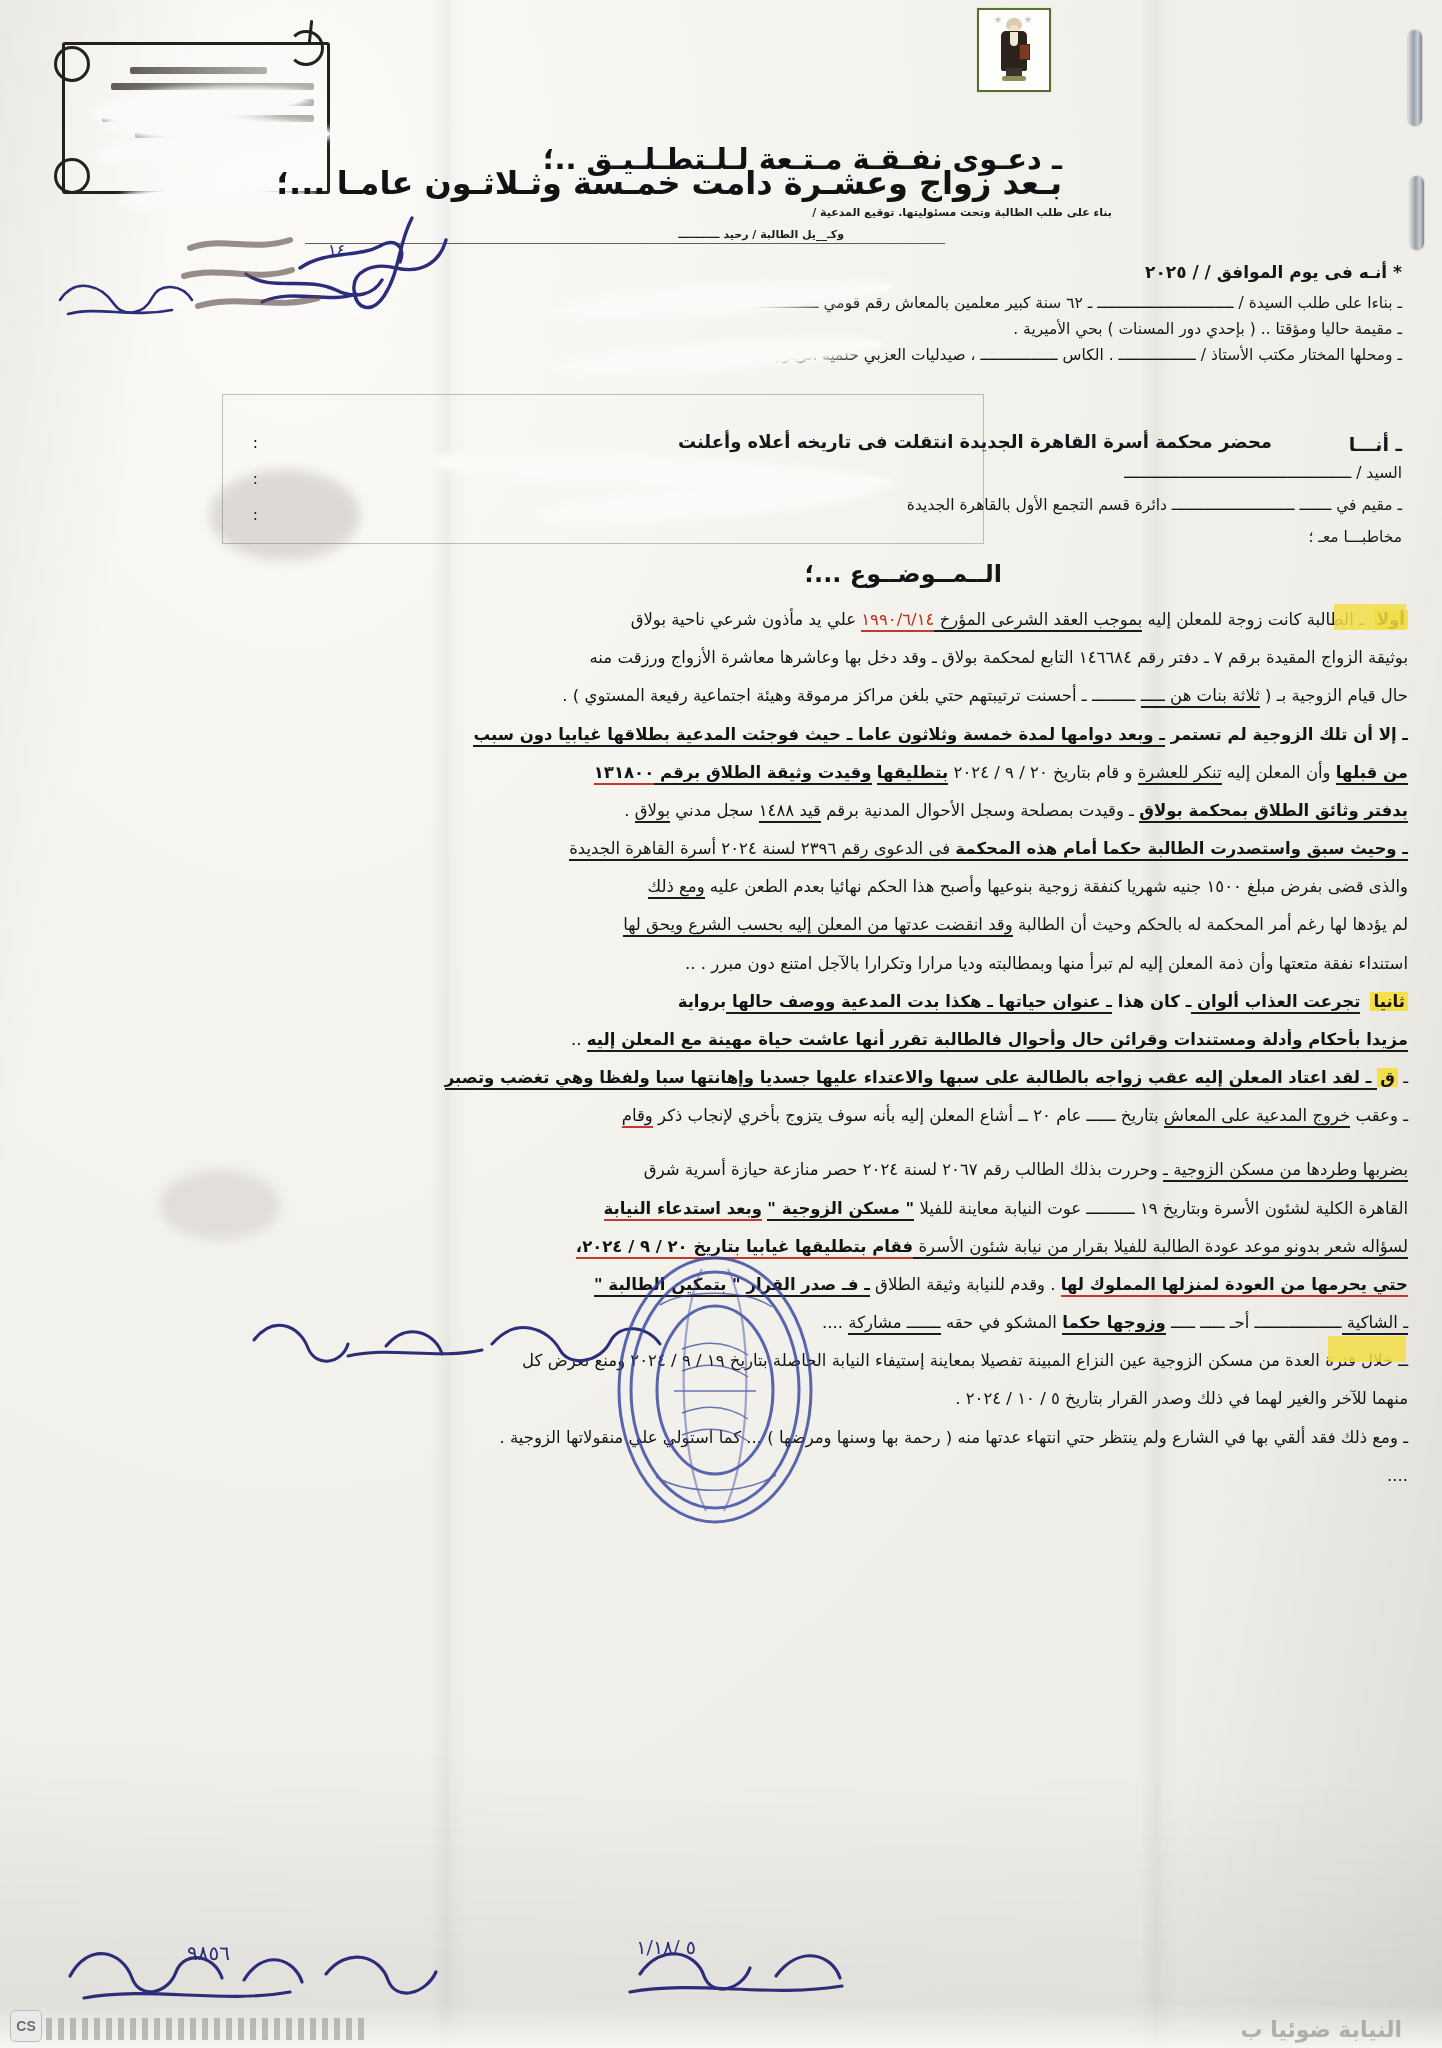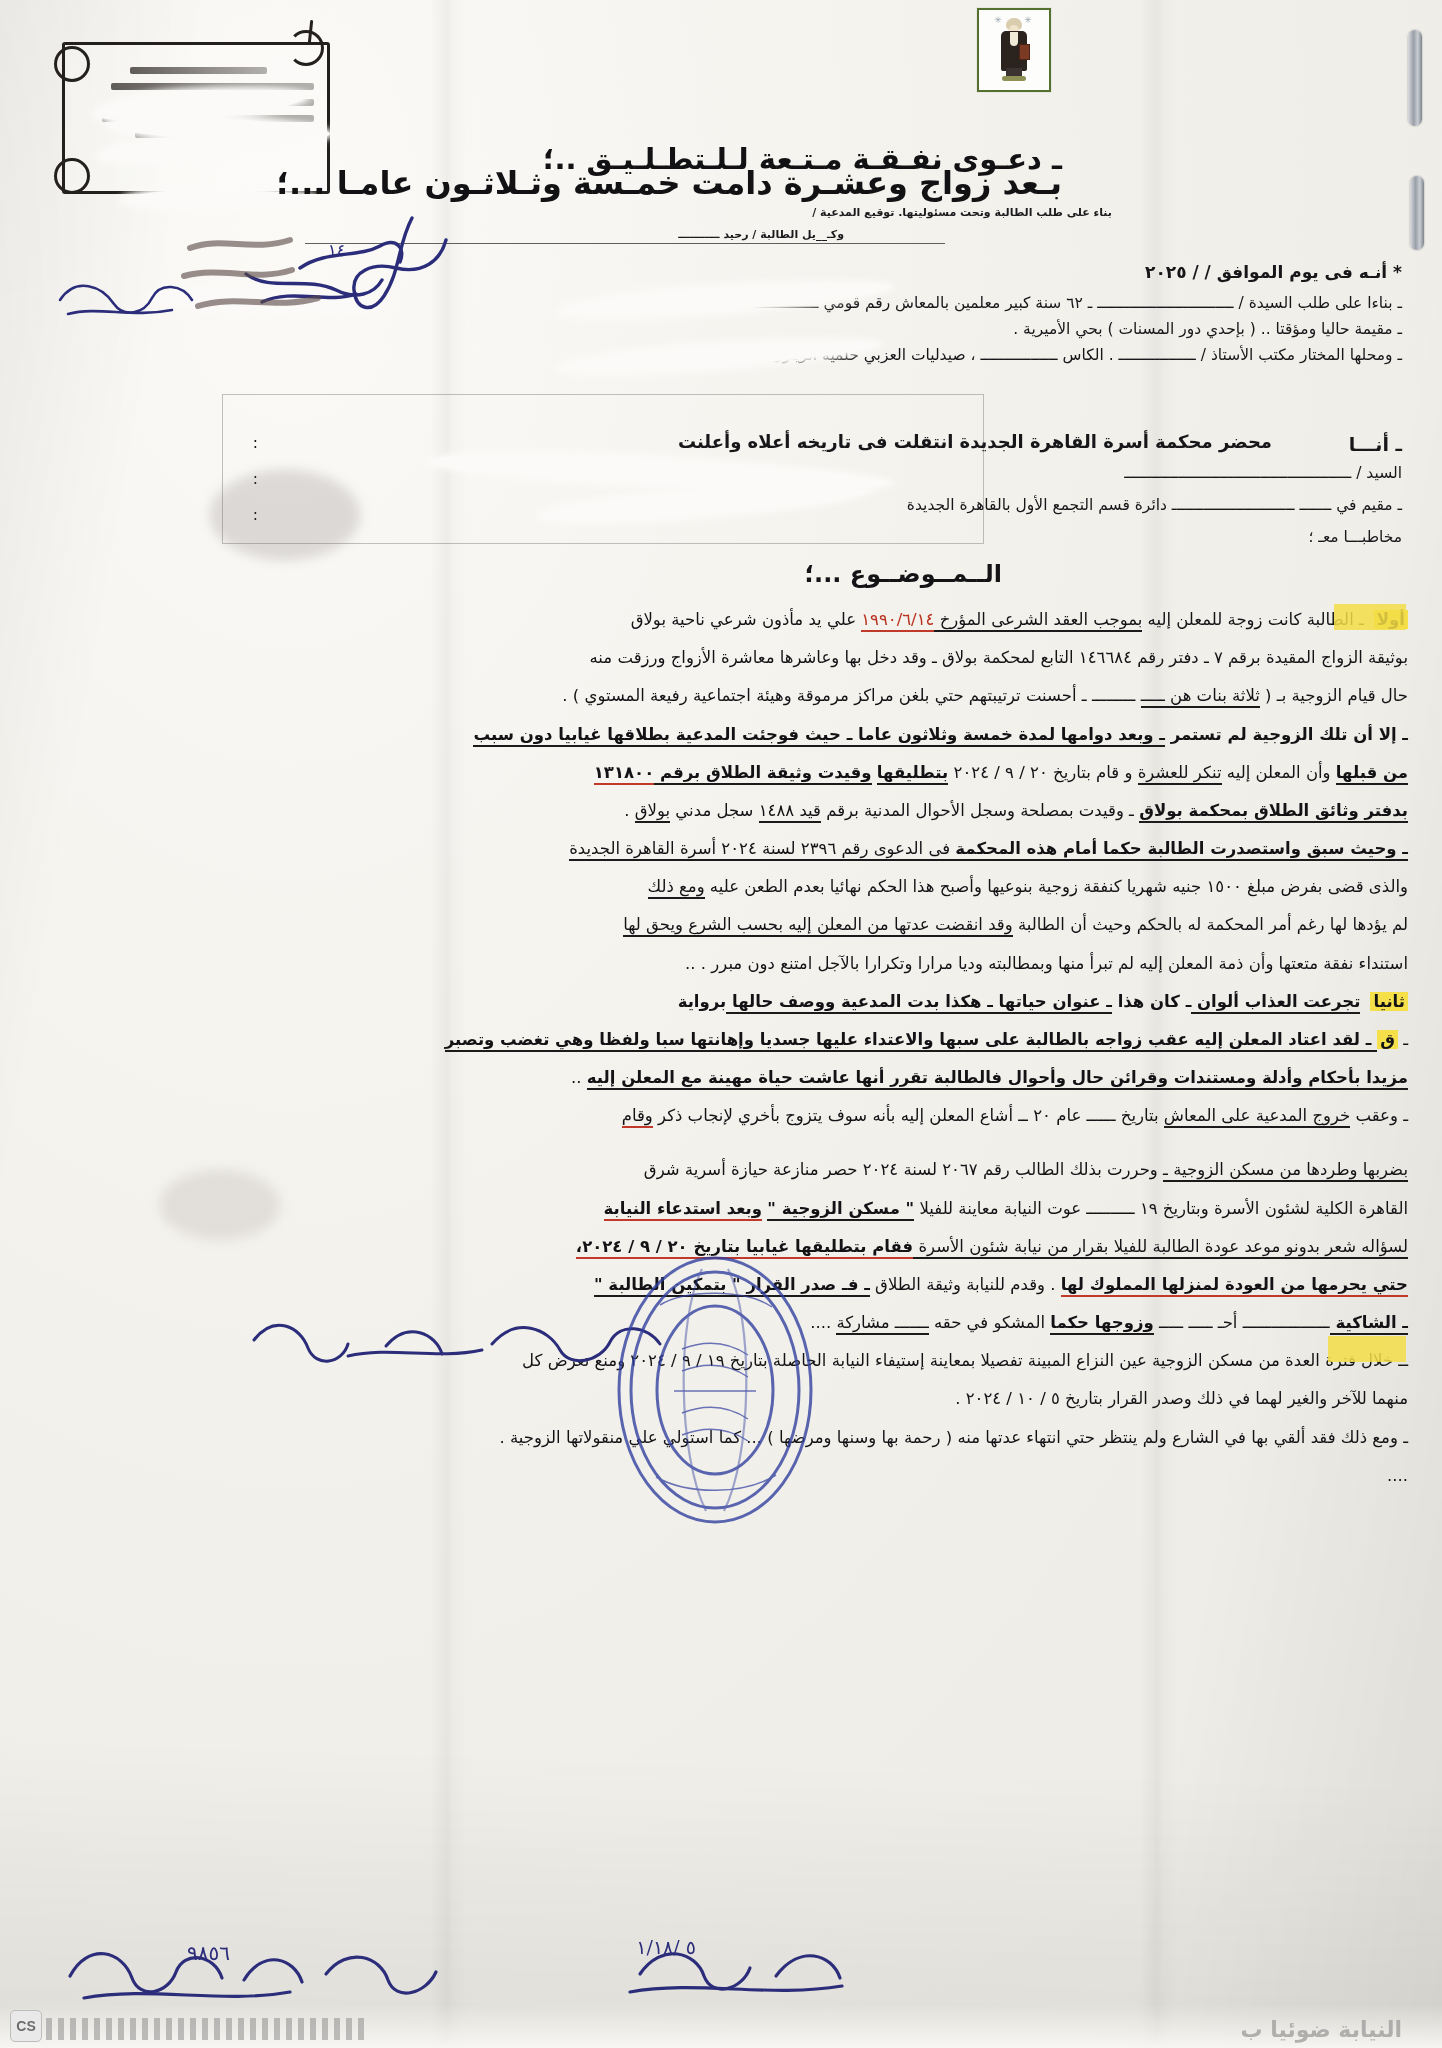--- a/index.html
+++ b/index.html
@@ -265,28 +265,28 @@
       <div class="ar body-par" style="position: relative; margin-bottom: 6px;"><span>بوثيقة الزواج المقيدة برقم ٧ ـ دفتر رقم ١٤٦٦٨٤ التابع لمحكمة بولاق  ـ وقد دخل بها وعاشرها معاشرة الأزواج ورزقت منه</span></div>
       <div class="ar body-par" style="position: relative; margin-bottom: 6px;"><span>حال قيام الزوجية بـ ( </span><span class="u-blk">ثلاثة بنات هن ـــــ</span><span> ـــــــــ ـ أحسنت ترتيبتهم حتي بلغن مراكز مرموقة وهيئة اجتماعية رفيعة المستوي   )  .</span></div>
       <div class="ar body-par" style="position: relative; margin-bottom: 6px;"><span style="font-weight: 700;">ـ إلا أن تلك الزوجية لم تستمر </span><span class="u-blk" style="font-weight: 700;">ـ وبعد دوامها لمدة  خمسة وثلاثون عاما ـ حيث فوجئت المدعية بطلاقها غيابيا  دون سبب</span></div>
       <div class="ar body-par" style="position: relative; margin-bottom: 6px;"><span class="u-dbl" style="font-weight: 700;">من قبلها</span><span> وأن المعلن إليه </span><span class="u-blk">تنكر للعشرة</span><span> و  قام  بتاريخ ٢٠ / ٩ / ٢٠٢٤ </span><span class="u-blk" style="font-weight: 700;">بتطليقها</span><span> </span><span class="u-blk" style="font-weight: 700;">وقيدت وثيقة الطلاق برقم </span><span class="u-red" style="font-weight: 700;">١٣١٨٠٠</span></div>
       <div class="ar body-par" style="position: relative; margin-bottom: 6px;"><span class="u-blk" style="font-weight: 700;">بدفتر وثائق الطلاق بمحكمة بولاق</span><span>  ـ وقيدت بمصلحة وسجل الأحوال المدنية  برقم </span><span class="u-blk">قيد ١٤٨٨</span><span>    سجل مدني </span><span class="u-blk">بولاق</span><span>  .</span></div>
       <div class="ar body-par" style="position: relative; margin-bottom: 6px;"><span class="u-blk" style="font-weight: 700;">ـ وحيث سبق واستصدرت  الطالبة  حكما  أمام هذه المحكمة</span><span class="u-blk"> فى الدعوى رقم ٢٣٩٦ لسنة ٢٠٢٤ أسرة القاهرة الجديدة</span></div>
       <div class="ar body-par" style="position: relative; margin-bottom: 6px;"><span>والذى قضى بفرض مبلغ ١٥٠٠ جنيه شهريا كنفقة زوجية بنوعيها وأصبح هذا الحكم نهائيا بعدم الطعن عليه </span><span class="u-blk">ومع ذلك</span></div>
       <div class="ar body-par" style="position: relative; margin-bottom: 6px;"><span>لم يؤدها لها رغم أمر المحكمة له بالحكم وحيث أن  الطالبة </span><span class="u-blk">وقد انقضت عدتها من المعلن إليه بحسب الشرع ويحق لها</span></div>
       <div class="ar body-par" style="position: relative; margin-bottom: 6px;"><span>استنداء نفقة متعتها وأن ذمة المعلن إليه لم تبرأ منها وبمطالبته وديا مرارا وتكرارا بالآجل امتنع دون مبرر .   ..</span></div>
       <div class="ar body-par" style="position: relative; margin-bottom: 6px;"><span class="hl" style="margin-left: 10px;">ثانيا</span><span class="u-blk" style="font-weight: 700;">تجرعت العذاب ألوان </span><span style="font-weight: 700;">ـ كان هذا </span><span class="u-blk" style="font-weight: 700;">ـ عنوان حياتها </span><span class="u-blk" style="font-weight: 700;">ـ  هكذا بدت المدعية ووصف حالها </span><span style="font-weight: 700;">برواية</span></div>
+      <div class="ar body-par" style="position: relative; margin-bottom: 6px;"><span class="u-blk" style="font-weight: 700;">مزيدا بأحكام وأدلة ومستندات وقرائن حال وأحوال </span><span class="u-blk" style="font-weight: 700;">فالطالبة تقرر أنها عاشت حياة مهينة مع المعلن إليه</span><span>  ..</span></div>
       <div class="ar body-par" style="position: relative; margin-bottom: 6px;"><span>ـ </span><span class="hl">ق</span><span class="u-blk" style="font-weight: 700;"> ـ لقد اعتاد المعلن إليه عقب زواجه بالطالبة على سبها والاعتداء عليها جسديا وإهانتها سبا ولفظا وهي تغضب وتصبر</span></div>
-      <div class="ar body-par" style="position: relative; margin-bottom: 6px;"><span class="u-blk" style="font-weight: 700;">مزيدا بأحكام وأدلة ومستندات وقرائن حال وأحوال </span><span class="u-blk" style="font-weight: 700;">فالطالبة تقرر أنها عاشت حياة مهينة مع المعلن إليه</span><span>  ..</span></div>
       <div class="ar body-par" style="position: relative; margin-bottom: 6px;"><span>ـ وعقب </span><span class="u-blk">خروج المدعية على المعاش</span><span> بتاريخ ــــــ عام ٢٠ ــ أشاع المعلن إليه بأنه سوف يتزوج بأخري لإنجاب ذكر </span><span class="u-red">وقام</span></div>
       <div class="ar body-par" style="position: relative; margin-bottom: 6px; margin-top: 22px;"><span class="u-blk">بضربها وطردها من مسكن الزوجية ـ</span><span> وحررت بذلك الطالب رقم ٢٠٦٧ لسنة ٢٠٢٤ حصر منازعة حيازة أسرية شرق</span></div>
       <div class="ar body-par" style="position: relative; margin-bottom: 6px;"><span>القاهرة الكلية لشئون الأسرة وبتاريخ ١٩ </span><span>ــــــــــ عوت النيابة معاينة للفيلا </span><span class="u-blk" style="font-weight: 700;">" مسكن الزوجية "</span><span> </span><span class="u-red" style="font-weight: 700;">وبعد استدعاء النيابة</span></div>
       <div class="ar body-par" style="position: relative; margin-bottom: 6px;"><span class="u-blk">لسؤاله شعر بدونو موعد عودة الطالبة للفيلا بقرار من نيابة شئون الأسرة </span><span class="u-red" style="font-weight: 700;">فقام بتطليقها غيابيا بتاريخ ٢٠ / ٩ / ٢٠٢٤،</span></div>
       <div class="ar body-par" style="position: relative; margin-bottom: 6px;"><span class="u-red" style="font-weight: 700;">حتي يحرمها من العودة لمنزلها المملوك لها</span><span>  .  وقدم للنيابة وثيقة الطلاق </span><span class="u-blk" style="font-weight: 700;">ـ فـ صدر القرار  " بتمكين الطالبة "</span></div>
-      <div class="ar body-par" style="position: relative; margin-bottom: 6px;"><span class="u-blk" style="font-weight: 700;">ـ الشاكية </span><span>ــــــــــــــــــ  أحـ ـــــ ـــــ </span><span class="u-blk" style="font-weight: 700;">وزوجها حكما</span><span>    المشكو في حقه </span><span class="u-blk">ـــــــ  مشاركة</span><span>  ....</span></div>
+      <div class="ar body-par" style="position: relative; margin-bottom: 6px;"><span class="u-blk" style="font-weight: 400;">ـ الشاكية </span><span>ــــــــــــــــــ  أحـ ـــــ ـــــ </span><span class="u-blk" style="font-weight: 700;">وزوجها حكما</span><span>    المشكو في حقه </span><span class="u-blk">ـــــــ  مشاركة</span><span>  ....</span></div>
       <div class="ar body-par" style="position: relative; margin-bottom: 6px;"><span>ــ خلال فترة العدة من مسكن الزوجية عين النزاع المبينة تفصيلا بمعاينة إستيفاء النيابة الحاصلة بتاريخ ١٩ / ٩ / ٢٠٢٤ ومنع تعرض كل</span></div>
       <div class="ar body-par" style="position: relative; margin-bottom: 6px;"><span>منهما للآخر والغير لهما في ذلك وصدر القرار بتاريخ ٥ / ١٠ / ٢٠٢٤ .</span></div>
       <div class="ar body-par" style="position: relative; margin-bottom: 6px;"><span>ـ ومع ذلك فقد ألقي بها في الشارع ولم ينتظر حتي انتهاء عدتها منه ( رحمة بها وسنها ومرضها ) ... كما استولي علي منقولاتها الزوجية .</span></div>
       <div class="ar body-par" style="position: relative; margin-bottom: 6px;"><span>....</span></div>
     </div>
 
   <div class="hand" style="left:150px;top:210px;width:330px;height:110px;">
     <svg width="330" height="110" viewBox="0 0 330 110">
       <g fill="none" stroke="#2b2d7a" stroke-width="3.4" stroke-linecap="round">
         <path d="M262,8 C248,34 250,62 234,86 C222,104 206,100 204,80 C202,62 222,52 246,58 C272,64 290,52 296,30"></path>

